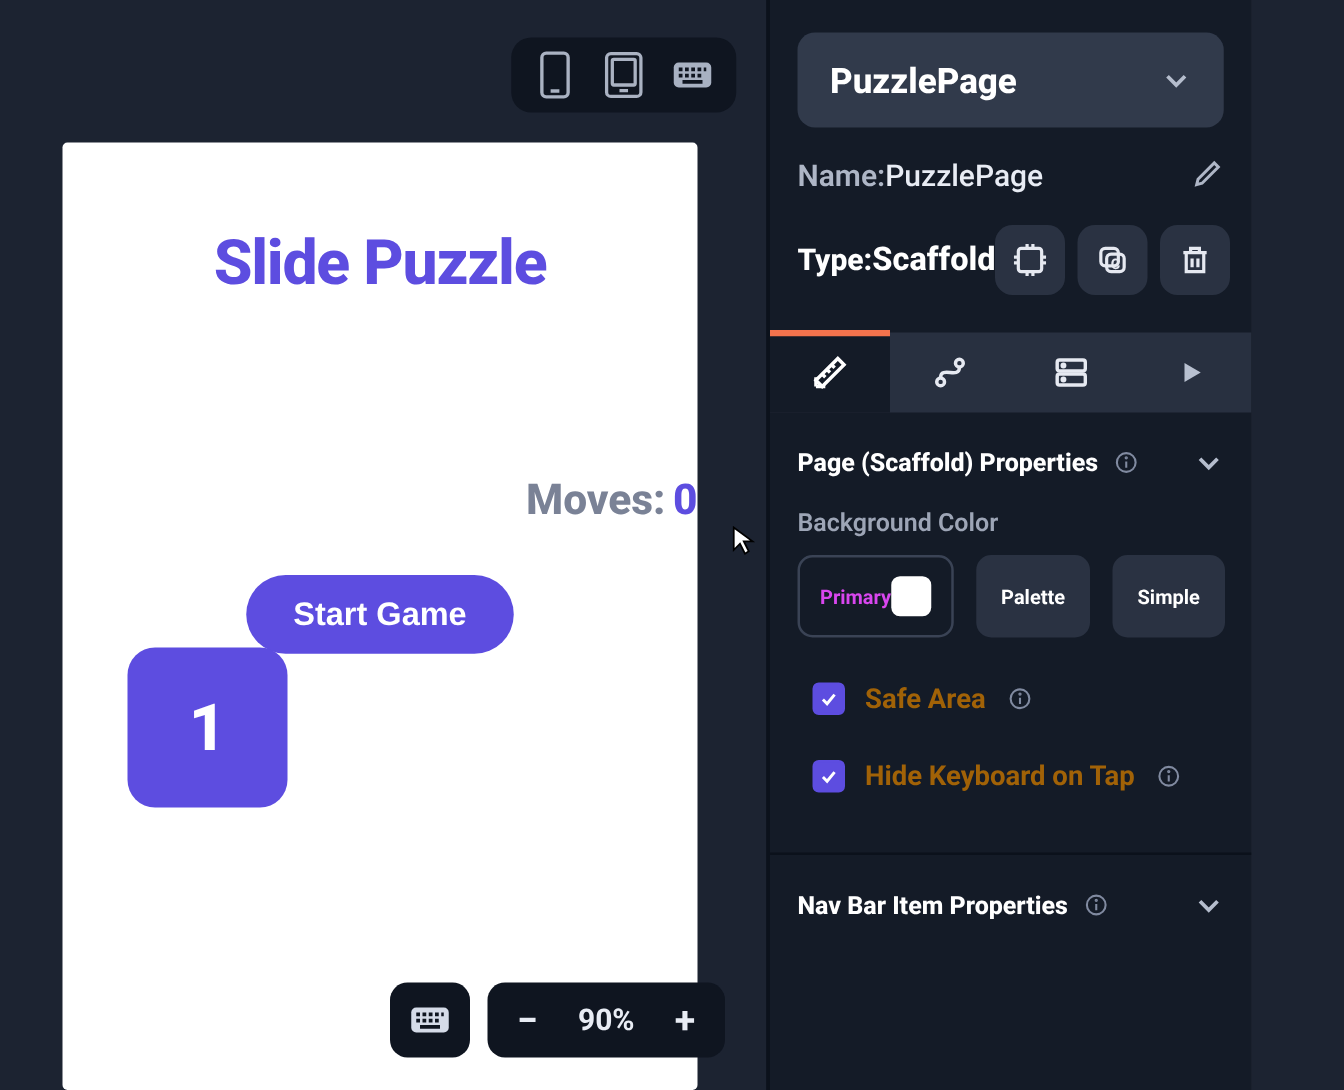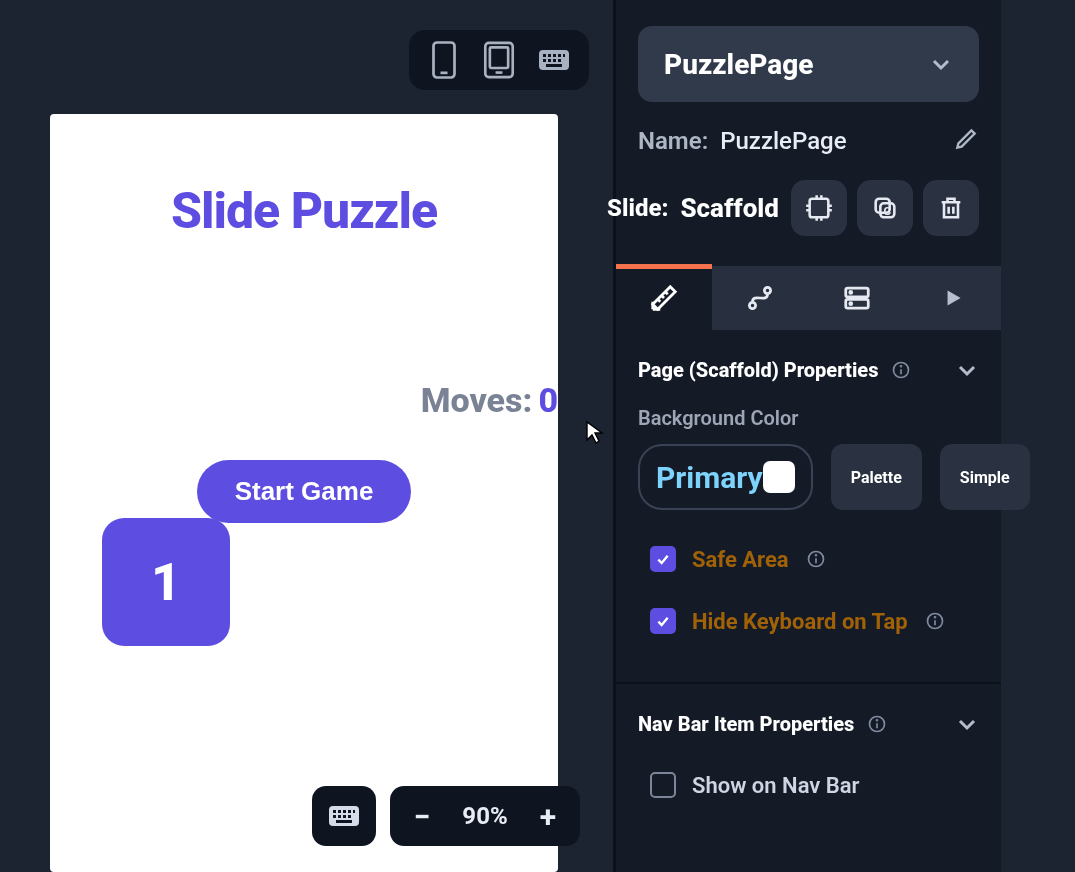--- a/index.html
+++ b/index.html
@@ -151,22 +151,21 @@
     font-weight: 800;
     color: #fff;
   }
   .chev { width: 24px; height: 24px; }
   .chev svg { stroke: #b5bdcd; stroke-width: 3; fill: none; }
 
   .name-row, .type-row {
     margin: 24px 22px 0;
     display: flex;
     align-items: center;
-    gap: 12px;
-    justify-content: flex-end;
+    gap: 0;
   }
   .name-row .lbl, .type-row .lbl {
     font-size: 24px;
     color: #aeb6c6;
     font-weight: 600;
   }
   .name-row .val {
     font-size: 24px;
     color: #e8ecf4;
     font-weight: 500;
@@ -229,27 +228,27 @@
 
   .subtitle { color:#9da5b6; font-size:20px; font-weight:600; margin-top: 24px; }
 
   .color-row {
     display:flex; gap: 18px; margin-top: 14px;
   }
   .color-chip {
     flex: 1;
     height: 66px;
     border: 2px solid #3a4355;
-    border-radius: 24px;
+    border-radius: 12px;
     display:flex; align-items:center; justify-content:space-between;
     padding: 0 16px;
-    font-size: 30px; font-weight: 700;
+    font-size: 16px; font-weight: 700;
     cursor:pointer;
     background: transparent;
-    color: #7dd3fc;
+    color: #d946ef;
   }
   .swatch {
     width: 32px; height: 32px; border-radius: 7px; background: #fff;
   }
   .color-row .pill {
     height: 66px; padding: 0 20px;
     background: #2a3242; border-radius: 12px;
     display:flex; align-items:center; justify-content:center;
     font-size: 16px; font-weight: 700; color:#fff;
     cursor:pointer;
@@ -376,21 +375,21 @@
     <span class="lbl">Name:</span>
     <span class="val">PuzzlePage</span>
     <span class="edit">
       <svg width="26" height="26" viewBox="0 0 24 24" stroke="#aeb6c6" fill="none" stroke-width="2.2">
           <path d="M4 20 L8 19 L20 7 L17 4 L5 16 Z"></path>
         </svg>
     </span>
   </div>
 
   <div class="type-row">
-    <span class="lbl">Slide:</span>
+    <span class="lbl">Type:</span>
     <span class="val">Scaffold</span>
     <div class="actions">
       <div class="sq-btn">
         <svg width="28" height="28" viewBox="0 0 24 24">
             <rect x="4" y="4" width="16" height="16" rx="2"></rect>
             <path d="M4 10 L1 10 M4 14 L1 14 M20 10 L23 10 M20 14 L23 14 M10 4 L10 1 M14 4 L14 1 M10 20 L10 23 M14 20 L14 23"></path>
           </svg>
       </div>
       <div class="sq-btn">
         <svg width="28" height="28" viewBox="0 0 24 24">
@@ -505,19 +504,15 @@
             <circle cx="12" cy="12" r="9"></circle>
             <line x1="12" y1="11" x2="12" y2="17"></line>
             <circle cx="12" cy="7.5" r="0.6" fill="#808aa0"></circle>
           </svg>
         </span>
       <span class="chev"><svg width="24" height="24" viewBox="0 0 24 24">
             <polyline points="5 9 12 16 19 9"></polyline>
           </svg></span>
     </div>
 
-    <div class="check-row">
-      <span class="chkbox"></span>
-      <span class="lbl" style="color:#cfd5e3;font-weight:600">Show on Nav Bar</span>
-    </div>
   </div>
 
 </div>
 
 </body></html>

